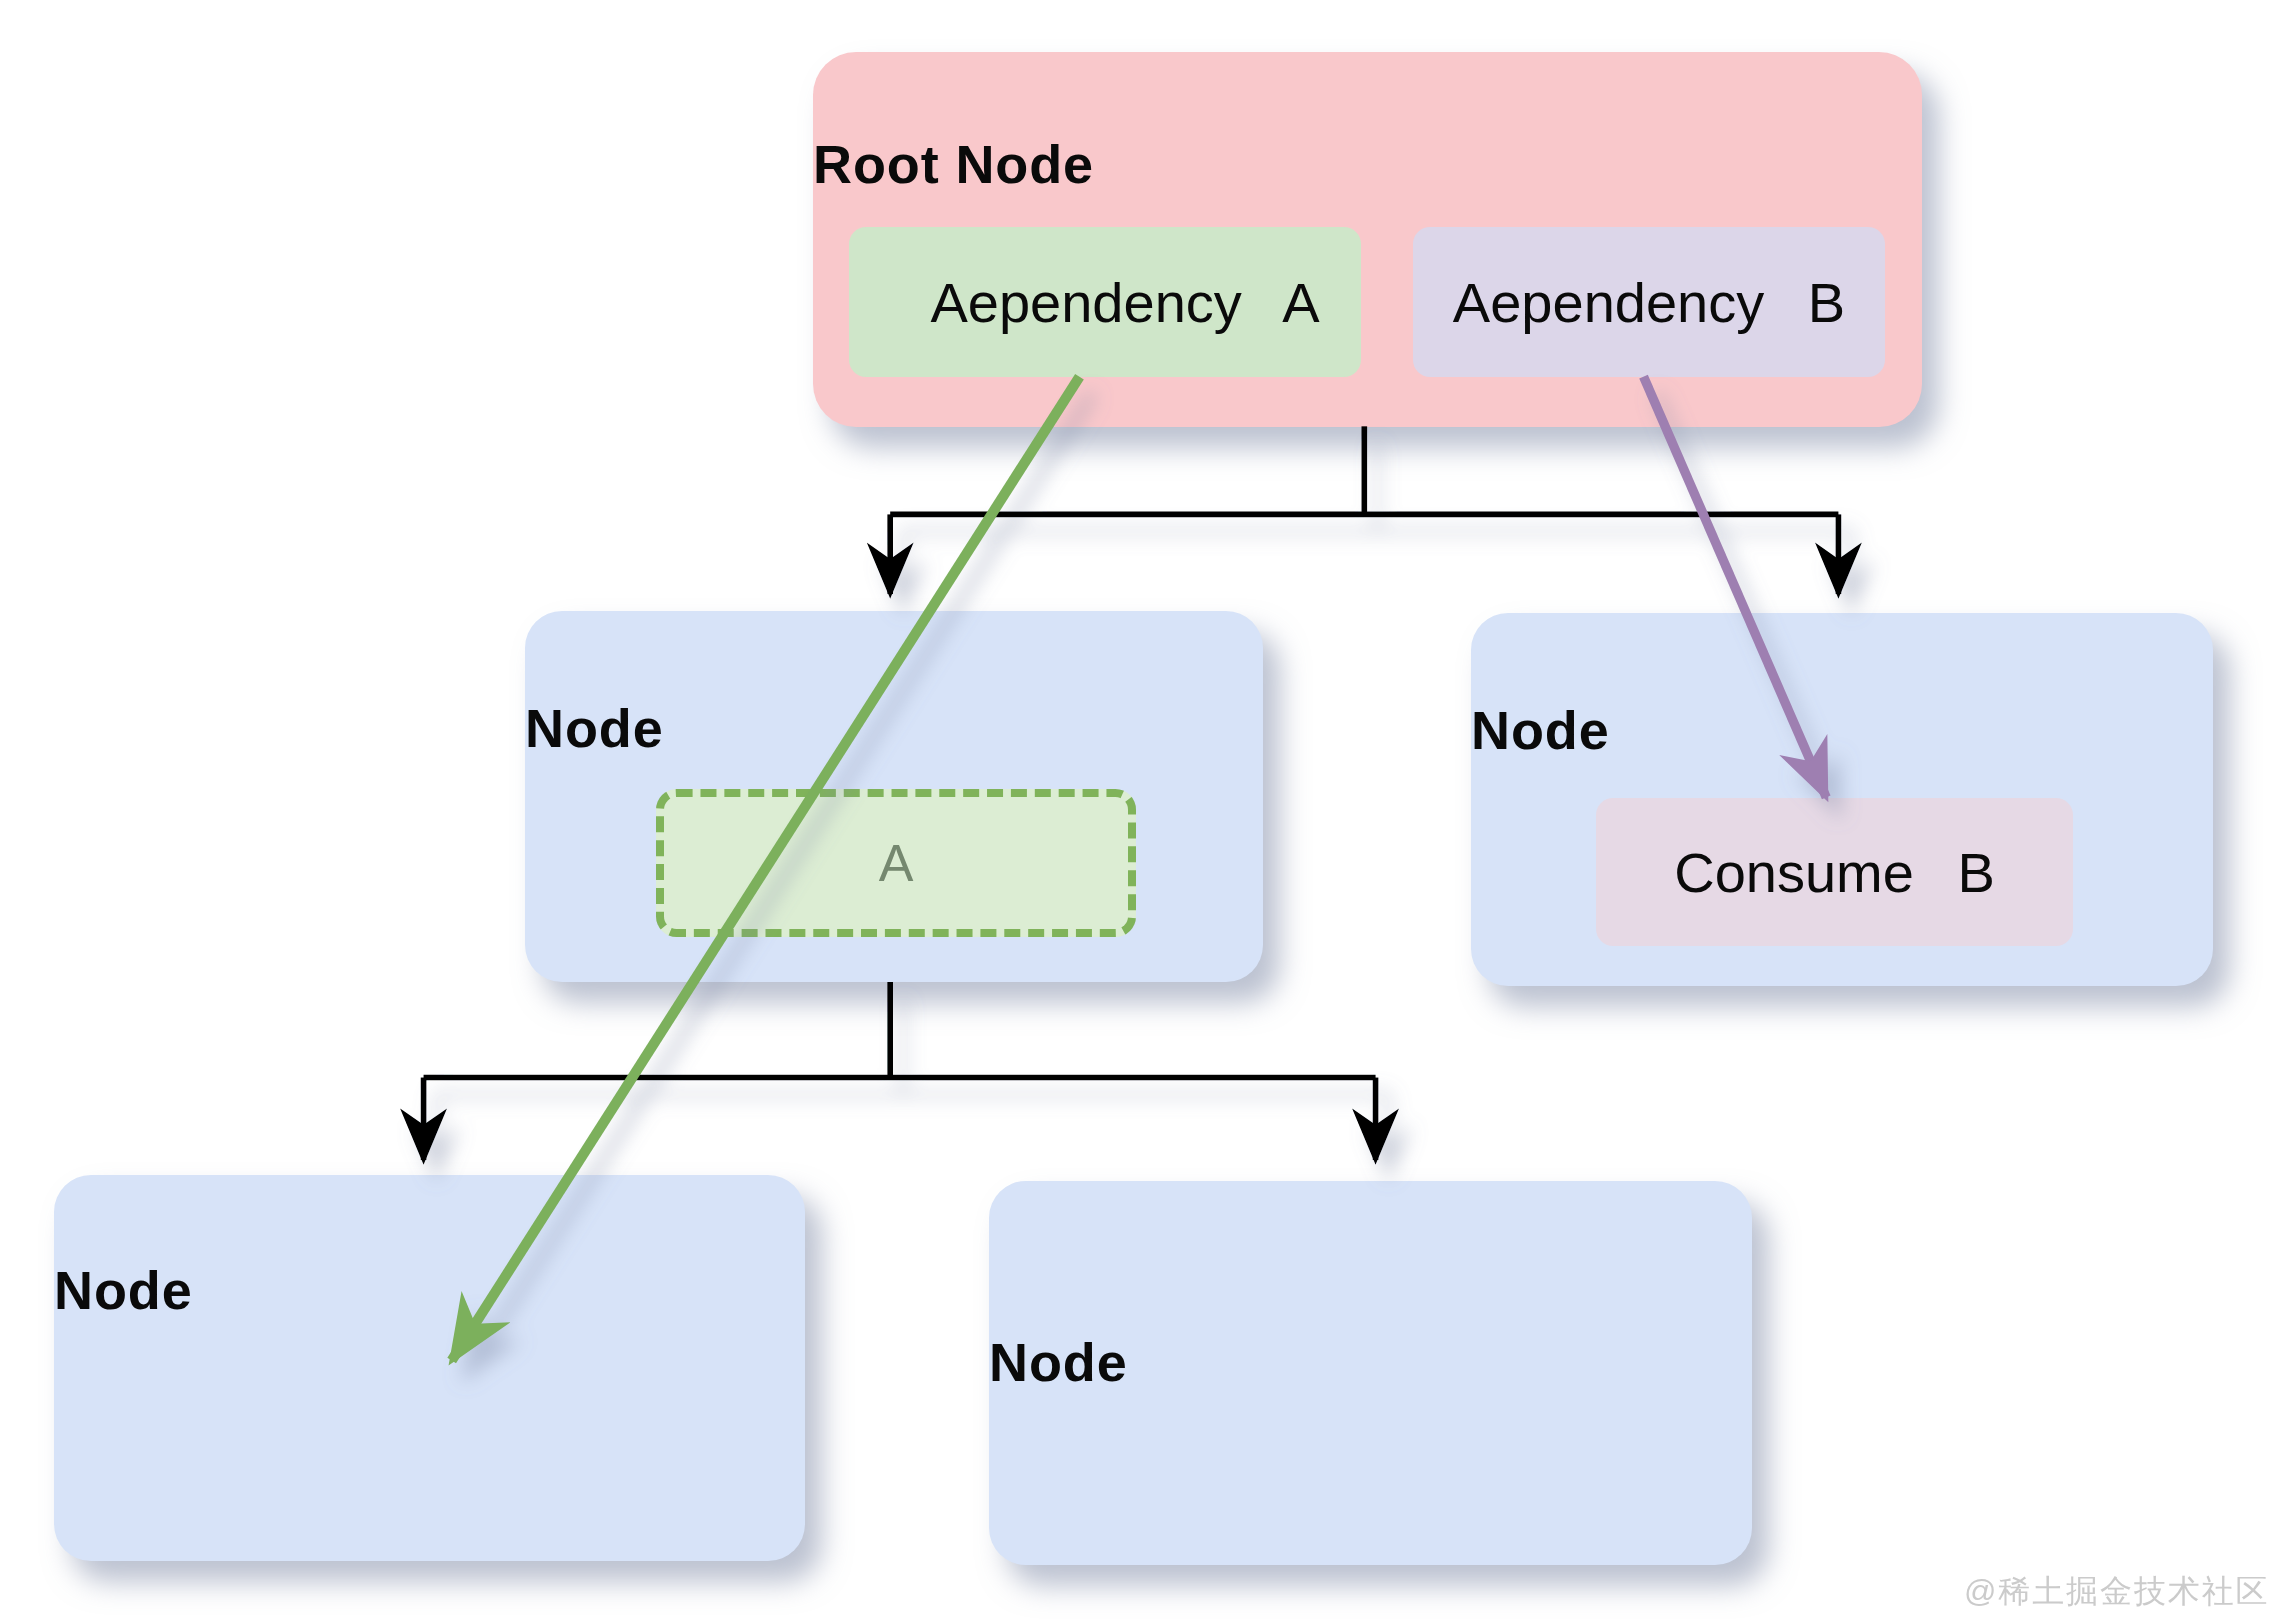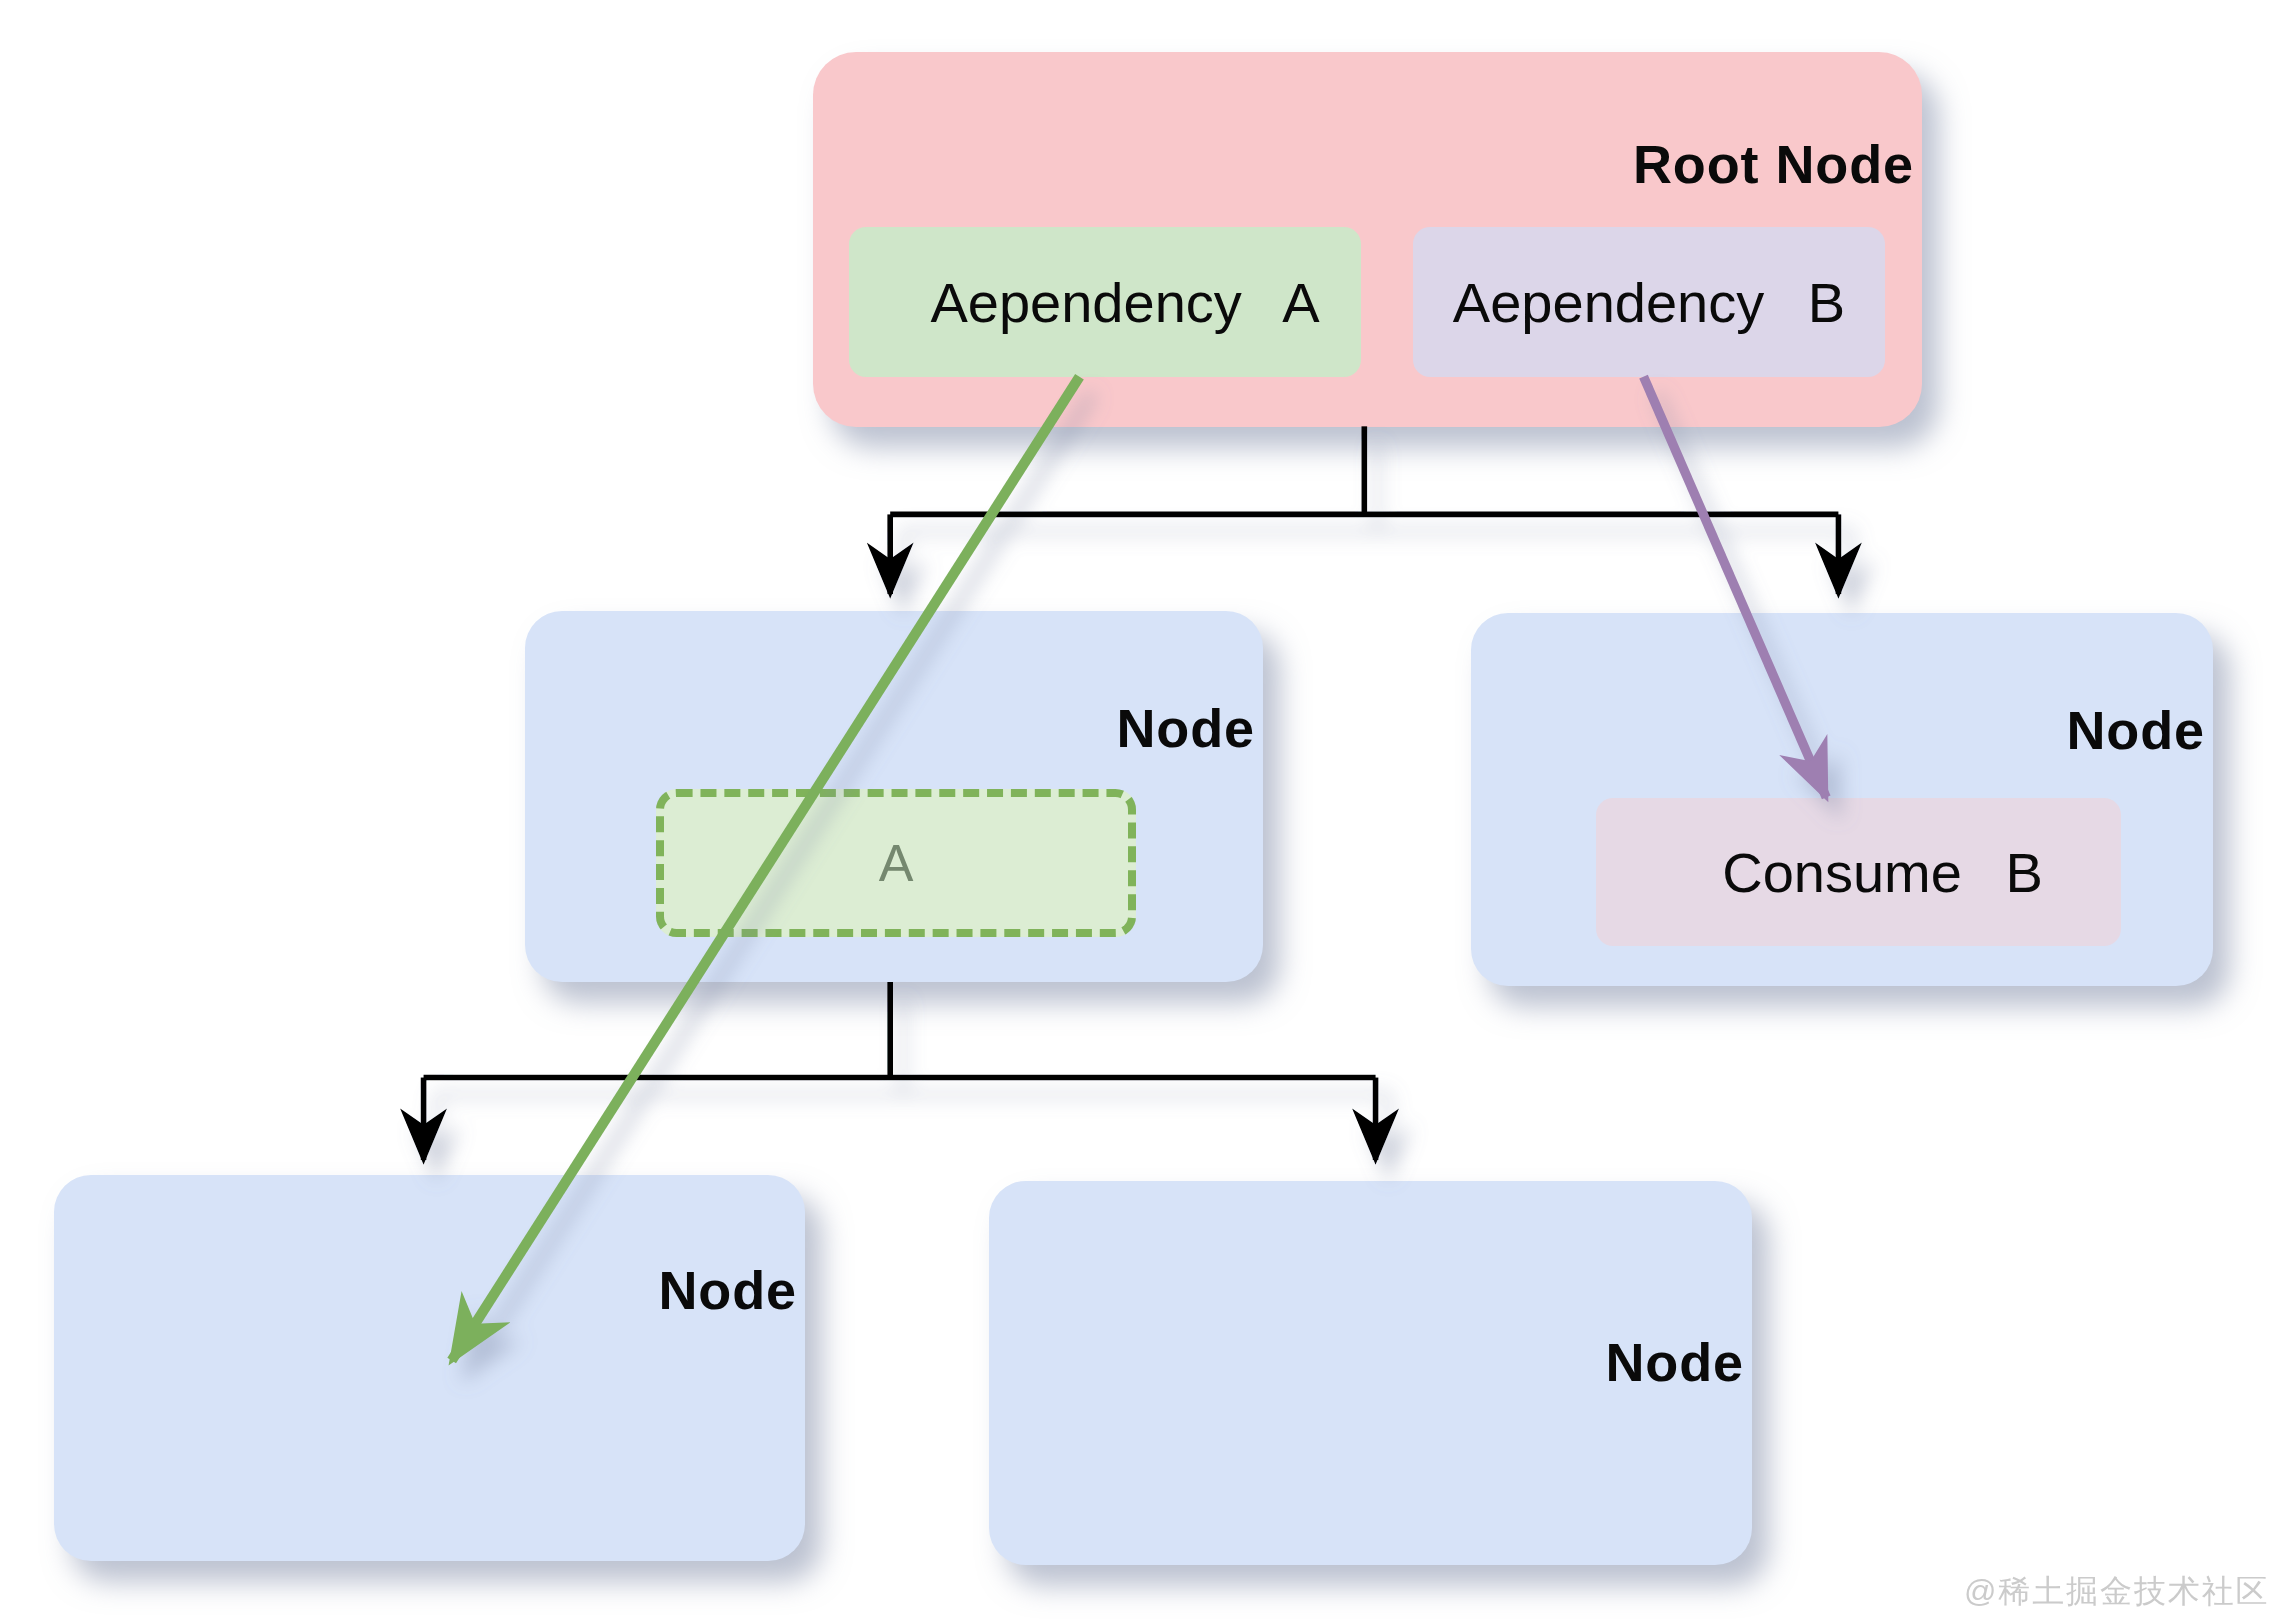--- a/index.html
+++ b/index.html
@@ -23,40 +23,40 @@
     border-radius: 37px;
     box-shadow: 17px 20.6px 28px rgba(122, 134, 164, 0.50);
   }
   .node-root {
     background: var(--root-fill, #f9c8cb);
     border-radius: 43px;
   }
   .node-title {
     position: absolute;
     left: 0; right: 8px;
-    text-align: right;
+    text-align: left;
     font-weight: bold;
     font-size: 54px;
     letter-spacing: 0.9px;
     white-space: nowrap;
   }
   .chip {
     position: absolute;
     border-radius: 17px;
     display: flex;
     align-items: center;
     justify-content: center;
     font-size: 56px;
     word-spacing: 28px;
     white-space: nowrap;
   }
   .chip-dep-a   { background: var(--dep-a-fill, #cfe6c9); }
   .chip-dep-b   { background: var(--dep-b-fill, #dcd6e9); }
   .chip-cons-a  { background: var(--consume-a-fill, #d9edd2); }
-  .chip-cons-b  { background: var(--consume-b-fill, #e6d9e5); padding-left: 48px; }
+  .chip-cons-b  { background: var(--consume-b-fill, #e6d9e5); }
   .slot {
     position: absolute;
     box-sizing: border-box;
     background: var(--slot-fill, #dcedd3);
     border: 8.4px dashed var(--slot-border, #80b35a);
     border-radius: 20.6px;
     display: flex;
     align-items: center;
     justify-content: center;
     font-size: 52px;

